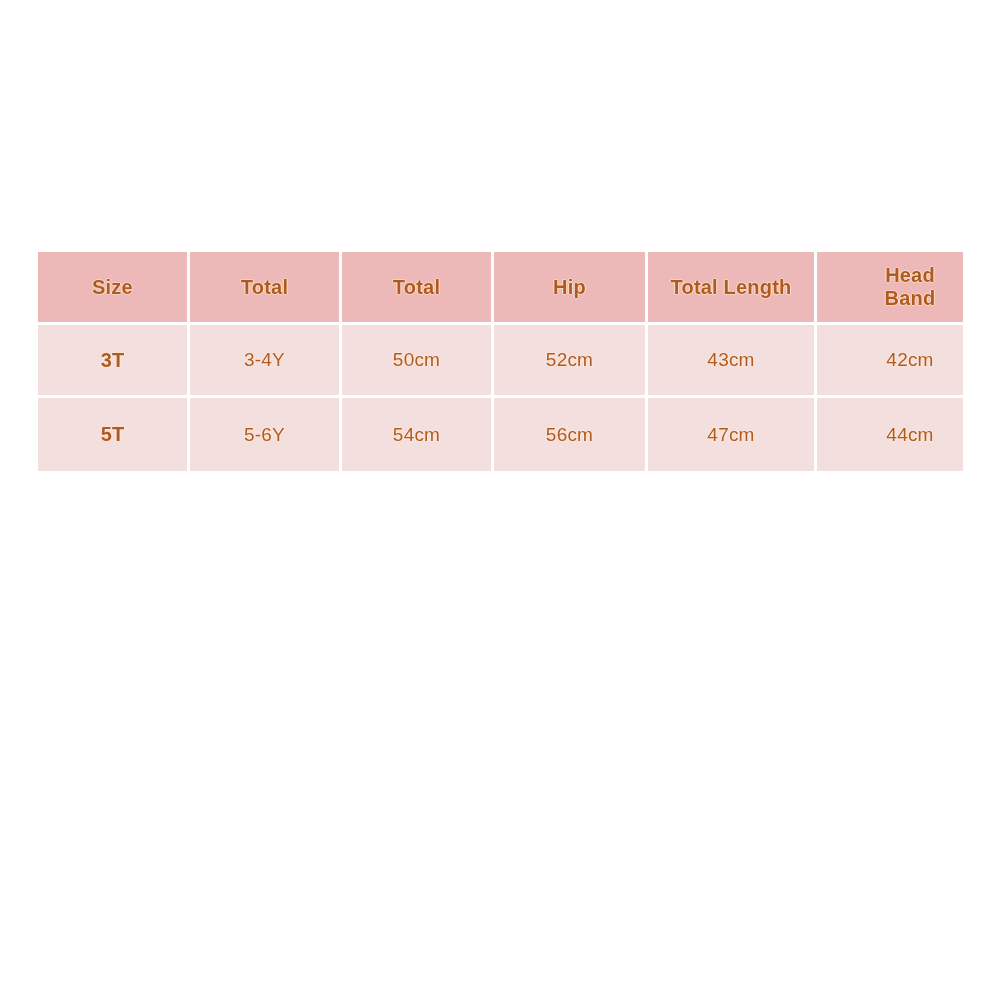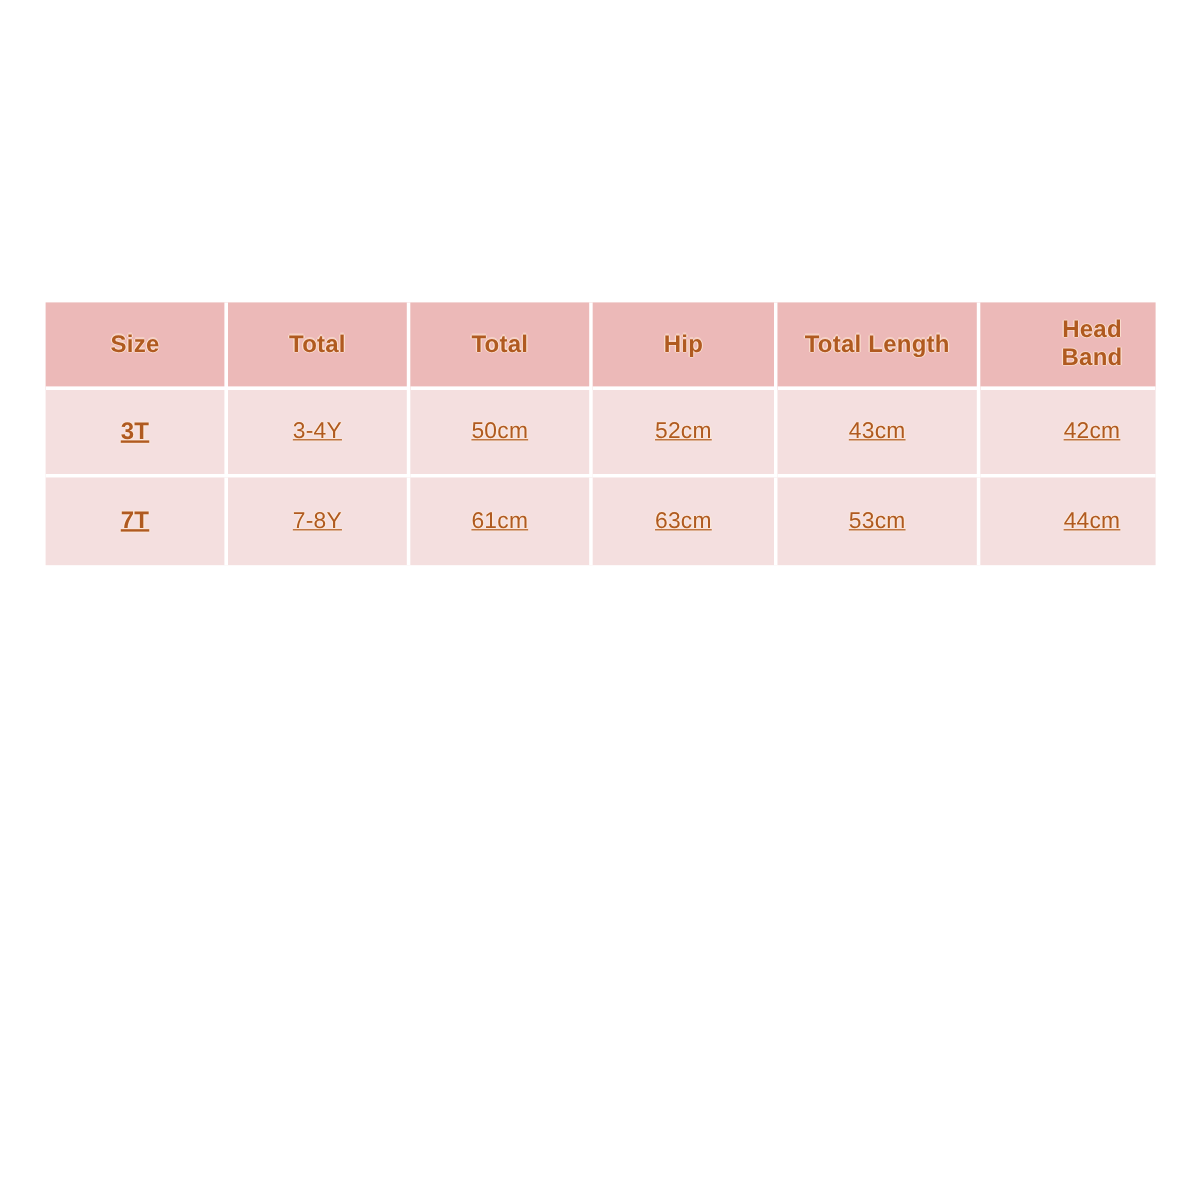--- a/index.html
+++ b/index.html
@@ -82,21 +82,20 @@
   #size-table tbody td {
     height: 73px;
     color: #b05a20;
     font-size: 19px;
     font-weight: normal;
     text-shadow:
        1px 0 0 rgba(255,236,219,.70),
       -1px 0 0 rgba(255,236,219,.70),
        0 1px 0 rgba(255,236,219,.50),
        0 -1px 0 rgba(255,236,219,.50);
-    text-decoration: underline;
   }
   #size-table tbody td.size-cell {
     font-weight: bold;
     font-size: 20px;
   }
 </style>
 </head>
 <body>
 
 <div id="canvas">
@@ -125,23 +124,23 @@
     <tbody>
       <tr class="row-light">
         <td class="size-cell">3T</td>
         <td>3-4Y</td>
         <td>50cm</td>
         <td>52cm</td>
         <td>43cm</td>
         <td>42cm</td>
       </tr>
       <tr class="row-light">
-        <td class="size-cell">7T</td>
-        <td>7-8Y</td>
-        <td>61cm</td>
-        <td>63cm</td>
-        <td>53cm</td>
+        <td class="size-cell">5T</td>
+        <td>5-6Y</td>
+        <td>54cm</td>
+        <td>56cm</td>
+        <td>47cm</td>
         <td>44cm</td>
       </tr>
     </tbody>
   </table>
 
 </div>
 
 </body></html>

